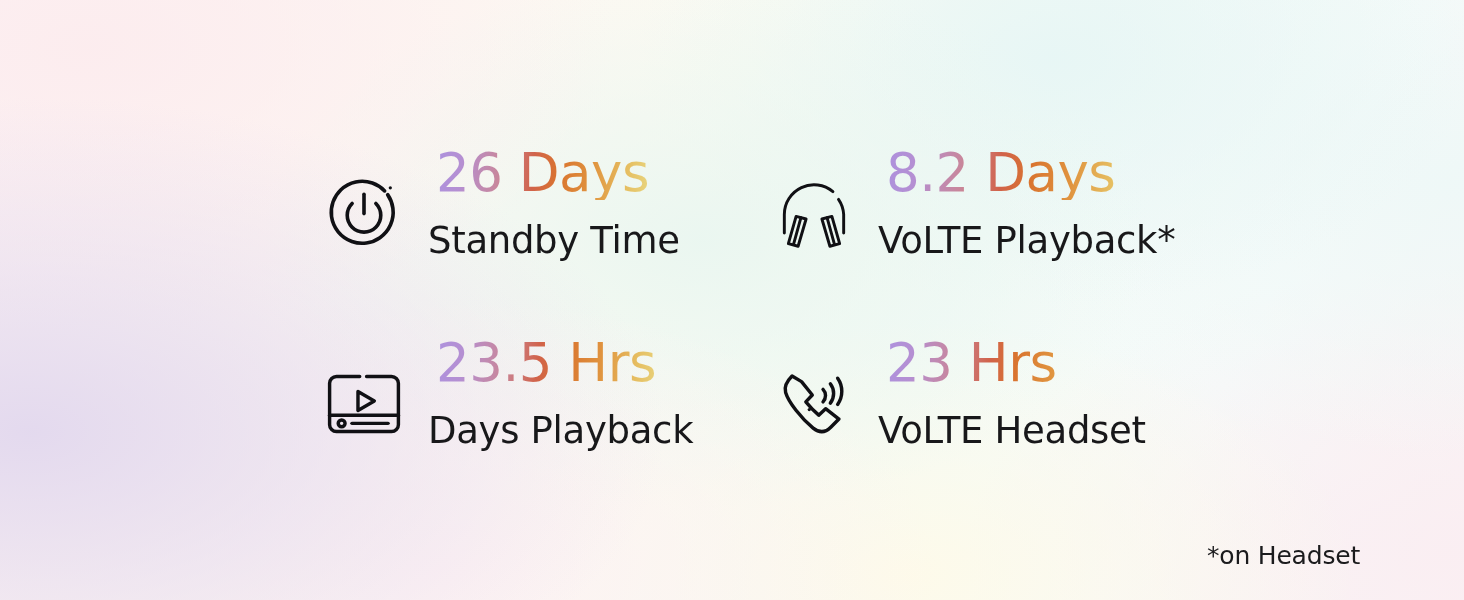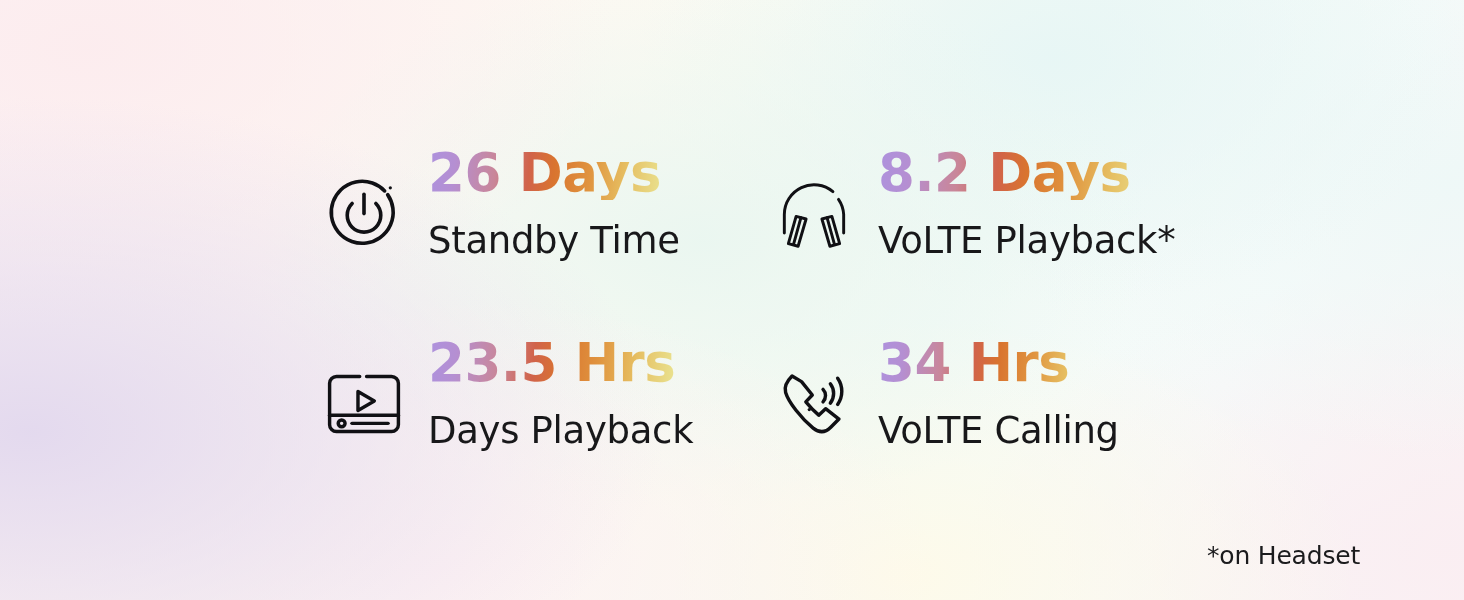--- a/index.html
+++ b/index.html
@@ -65,37 +65,38 @@
   .spec-text {
     display: flex;
     flex-direction: column;
     padding-top: 6px;
   }
 
   
   .spec-value {
     font-family: "DejaVu Sans", sans-serif;
     font-size: 53px;
-    font-weight: 700;
+    font-weight: 400;
     line-height: 1.02;
     letter-spacing: -0.5px;
     white-space: nowrap;
     background-image: linear-gradient(96deg,
         #ad92de 0%,
         #b58fd2 11%,
         #c98699 27%,
         #d1634a 40%,
         #d9742f 50%,
         #e0943f 64%,
         #e6bf62 78%,
         #e9e08d 92%,
         #e6e394 100%);
     -webkit-background-clip: text;
     background-clip: text;
     color: transparent;
+    margin-left: 8px;
     -webkit-text-fill-color: transparent;
   }
 
   
   .spec-label {
     font-family: "DejaVu Sans", sans-serif;
     font-size: 37px;
     font-weight: 400;
     color: #18181a;
     line-height: 1.22;
@@ -177,22 +178,22 @@
         <svg viewBox="0 0 100 100" fill="none" stroke="#101014" stroke-width="4" stroke-linecap="round" stroke-linejoin="round">
           <path d="M24.5 17.5 C18 24 15 30 17 36.5 C20.5 48 35 66.5 49 78 C57 84.5 63.5 83 69.5 77
                    L79 67.5 L63.5 55.5 L55.5 63 C52 60 45 53 40.5 47.5 L48 39.5 L35.5 24 Z"></path>
           <circle cx="44.5" cy="56.5" r="1.9" fill="#101014" stroke="none"></circle>
           <path d="M60.5 47.5 A10.5 10.5 0 0 0 60.5 33"></path>
           <path d="M69 49 A18.5 18.5 0 0 0 69 26.5"></path>
           <path d="M77.5 50.5 A26.5 26.5 0 0 0 77.5 20"></path>
         </svg>
       </div>
       <div class="spec-text">
-        <div class="spec-value">34 Hrs</div>
-        <div class="spec-label">VoLTE Calling</div>
+        <div class="spec-value">23 Hrs</div>
+        <div class="spec-label">VoLTE Headset</div>
       </div>
     </div>
 
   </div>
 
   <div class="footnote">*on Headset</div>
 
 </div>
 
 </body></html>

